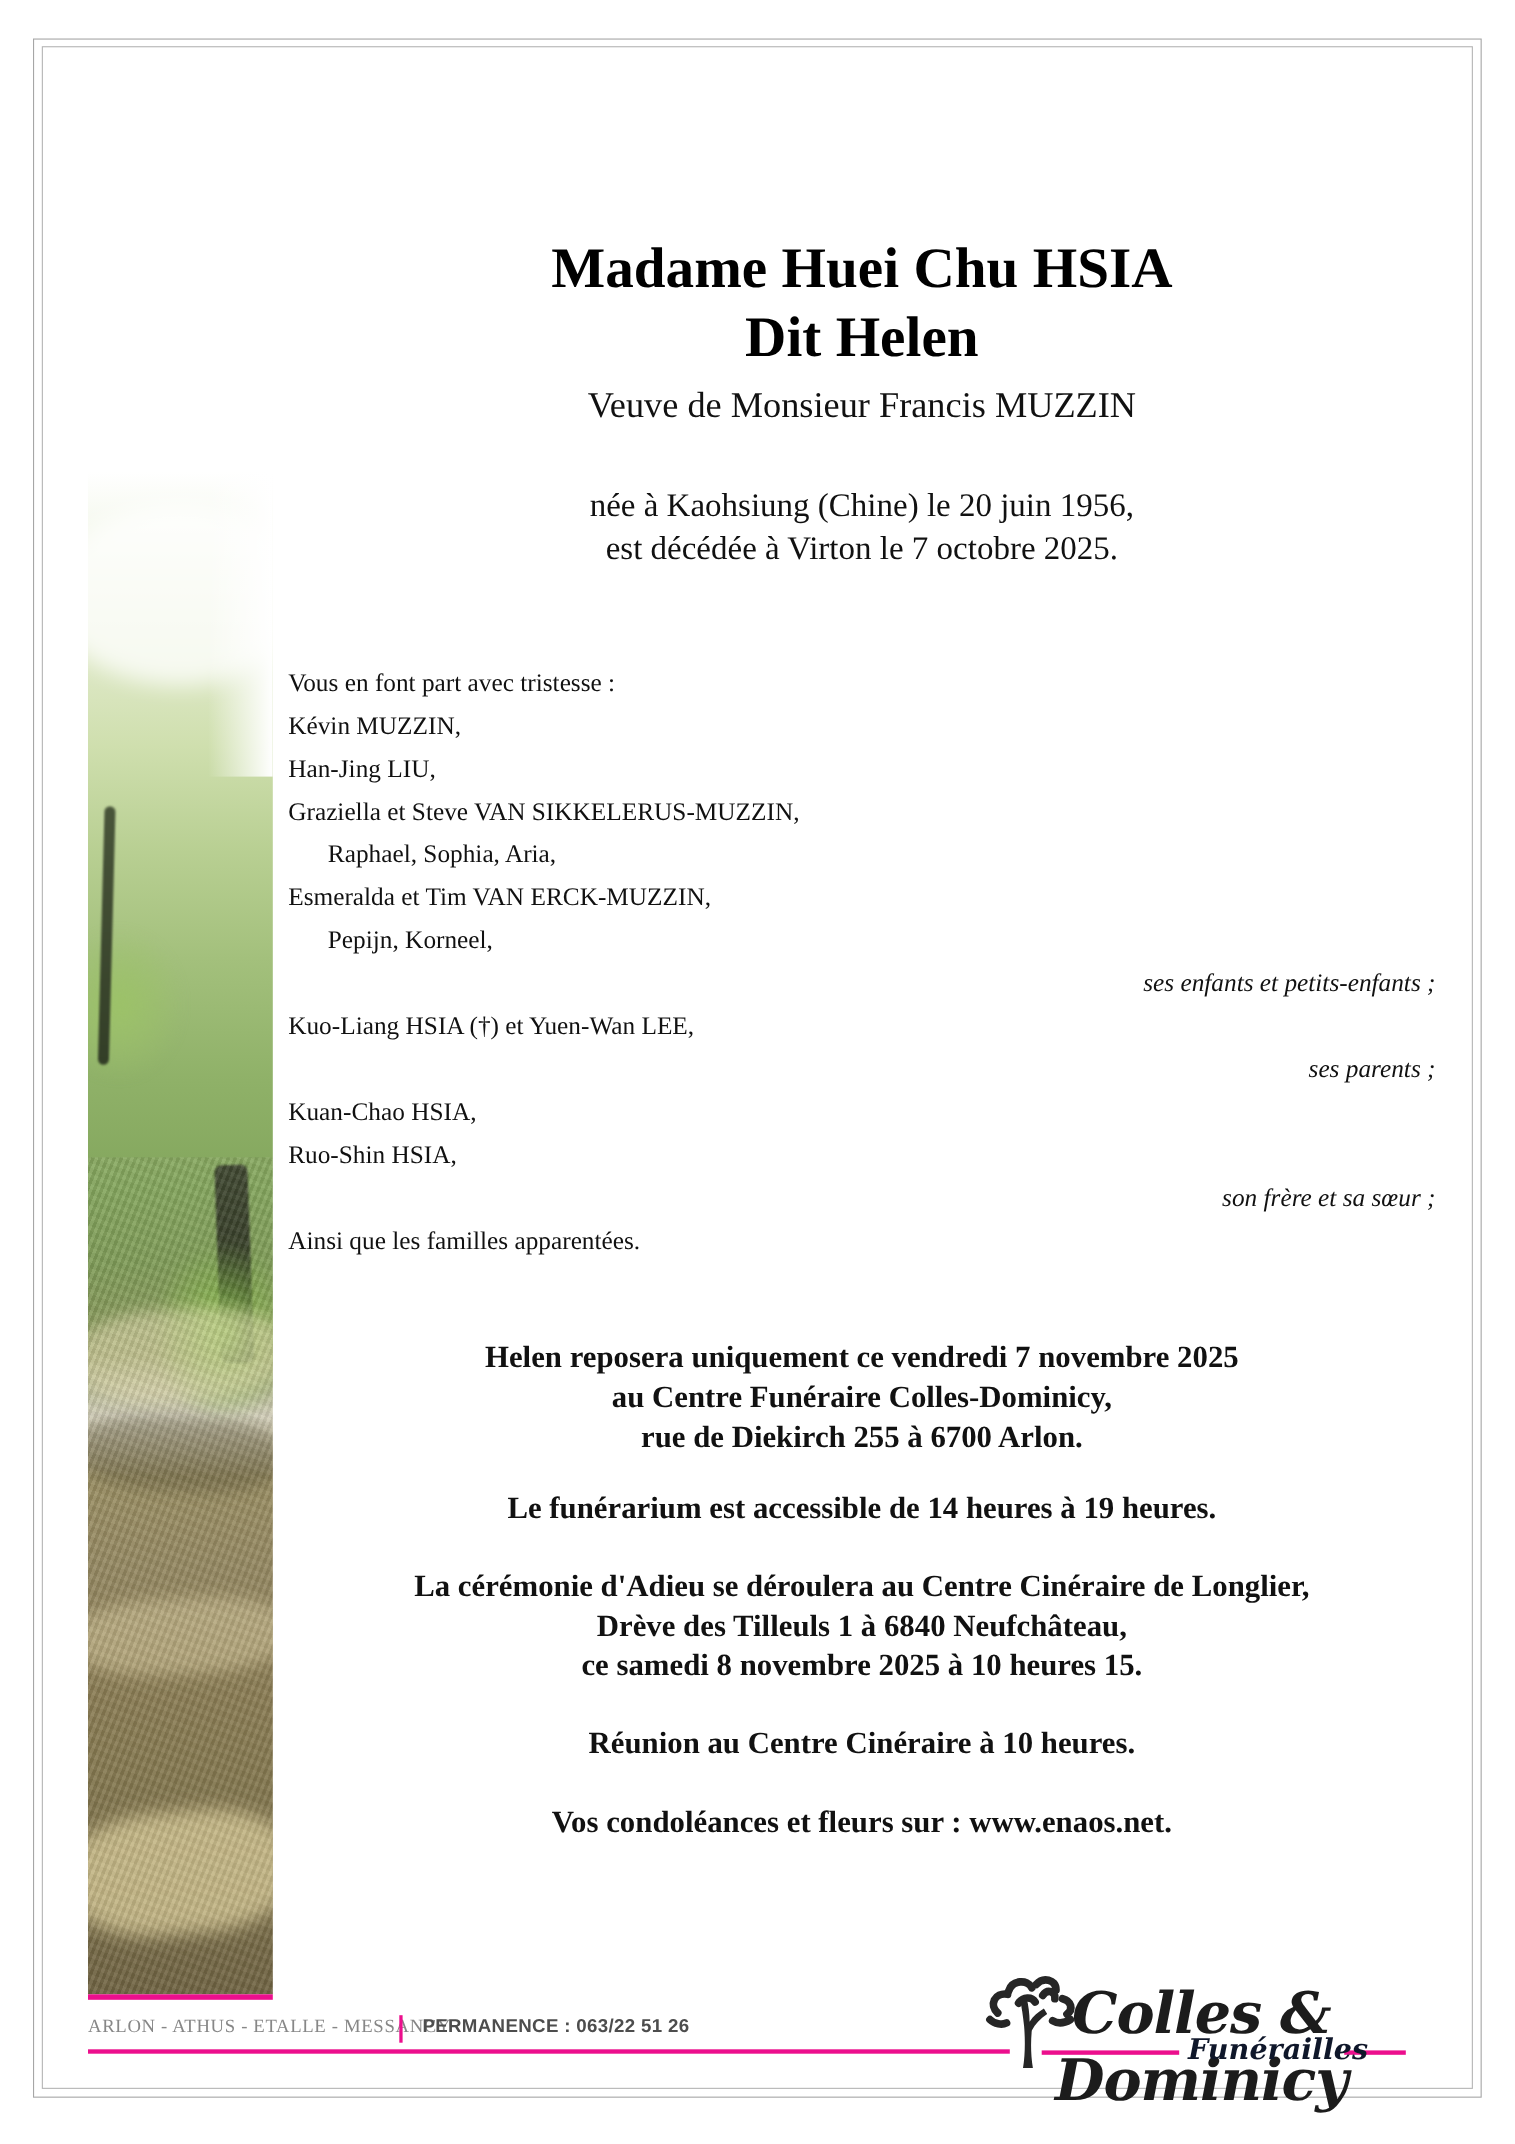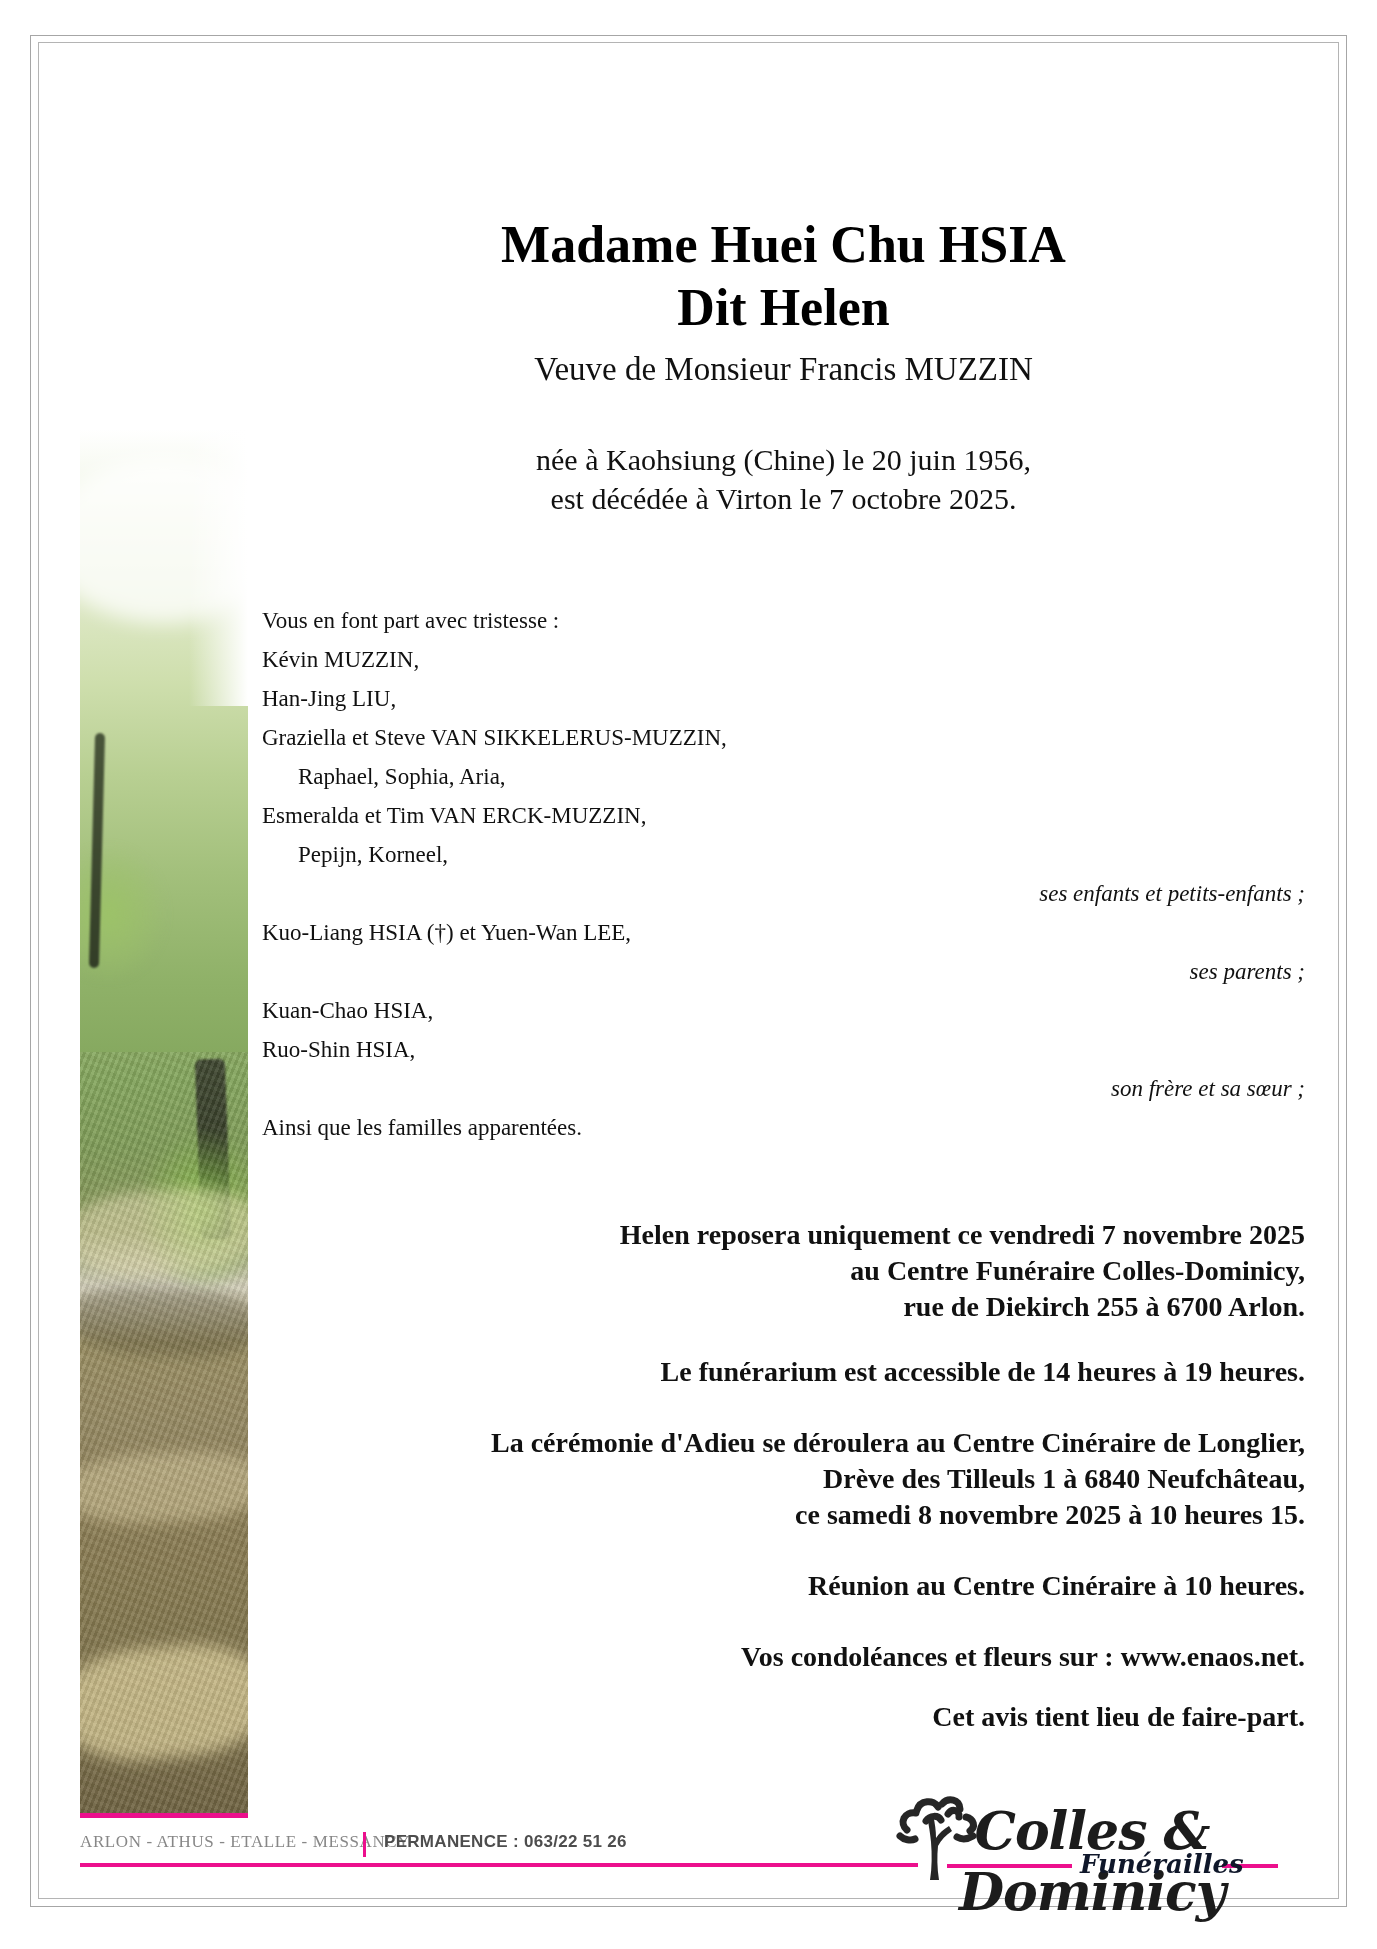--- a/index.html
+++ b/index.html
@@ -52,21 +52,21 @@
   .t-name2{top:281px;font-size:52px;font-weight:bold;line-height:54px;color:#000;}
   .t-sub{top:352px;font-size:33px;line-height:34px;}
   .t-birth{top:444px;font-size:30px;line-height:31px;}
   .t-death{top:483px;font-size:30px;line-height:31px;}
 
   .family{top:601px;font-size:23px;line-height:39px;}
   .family .fline{height:39px;}
   .family .indent{padding-left:36px;}
   .family .right-italic{text-align:right;font-style:italic;}
 
-  .ann{font-size:28px;font-weight:bold;line-height:36px;text-align:right;}
+  .ann{font-size:28px;font-weight:bold;line-height:36px;text-align:center;}
   .ann-1{top:1217px;} .ann-2{top:1354px;} .ann-3{top:1425px;}
   .ann-4{top:1568px;font-family:Liberation Serif, serif;} .ann-5{top:1639px;} .ann-6{top:1699px;}
 
   
   .f-locations{position:absolute;left:80px;top:1832px;
         font-family:Liberation Serif, serif;font-size:17px;letter-spacing:.6px;color:#878787;}
   .f-sep{position:absolute;left:363px;top:1832px;width:3px;height:25px;}
   .f-permanence{position:absolute;left:384px;top:1832px;
         font-family:"Liberation Sans", sans-serif;font-size:17px;font-weight:600;
         letter-spacing:.3px;color:#4d4d4d;}
@@ -140,23 +140,20 @@
     <div>La cérémonie d'Adieu se déroulera au Centre Cinéraire de Longlier,</div>
     <div>Drève des Tilleuls 1 à 6840 Neufchâteau,</div>
     <div>ce samedi 8 novembre 2025 à 10 heures 15.</div>
   </div>
   <div class="col ann ann-4" style="position:absolute">
     <div>Réunion au Centre Cinéraire à 10 heures.</div>
   </div>
   <div class="col ann ann-5" style="position:absolute">
     <div>Vos condoléances et fleurs sur : www.enaos.net.</div>
   </div>
-  <div class="col ann ann-6" style="position:absolute">
-    <div>Cet avis tient lieu de faire-part.</div>
-  </div>
 
   <div class="f-locations">ARLON - ATHUS - ETALLE - MESSANCY</div>
   <div class="f-sep pink"></div>
   <div class="f-permanence">PERMANENCE : 063/22 51 26</div>
 
   <div class="f-line-long pink"></div>
   <div class="f-line-mid pink"></div>
   <div class="f-line-dash pink"></div>
 
   <svg class="tree" viewBox="0 0 97 90">

